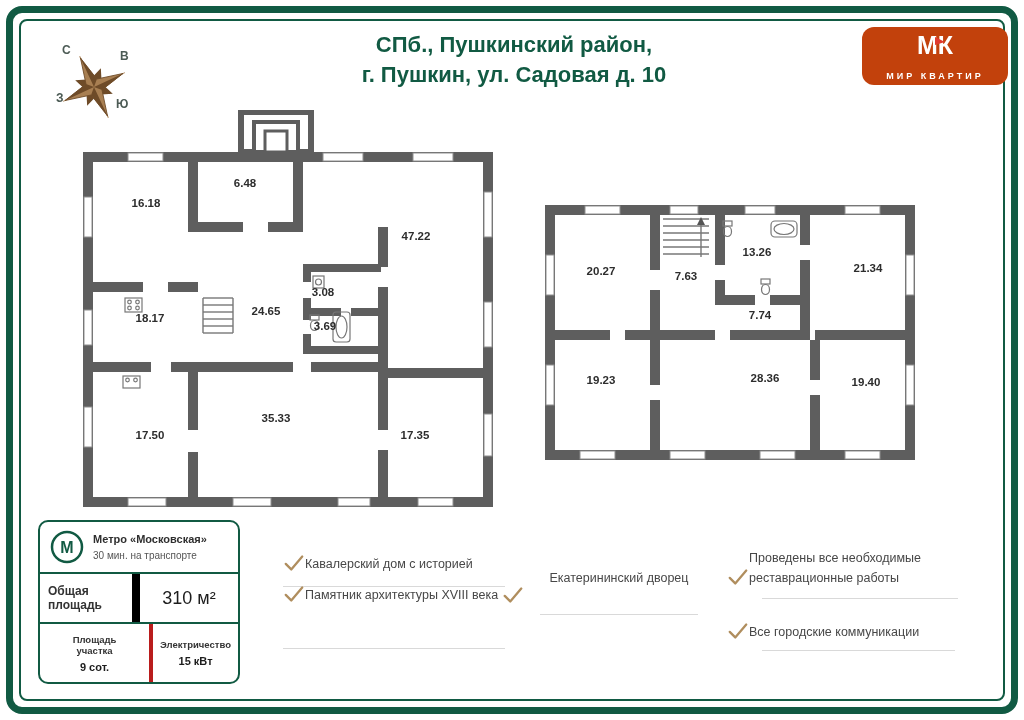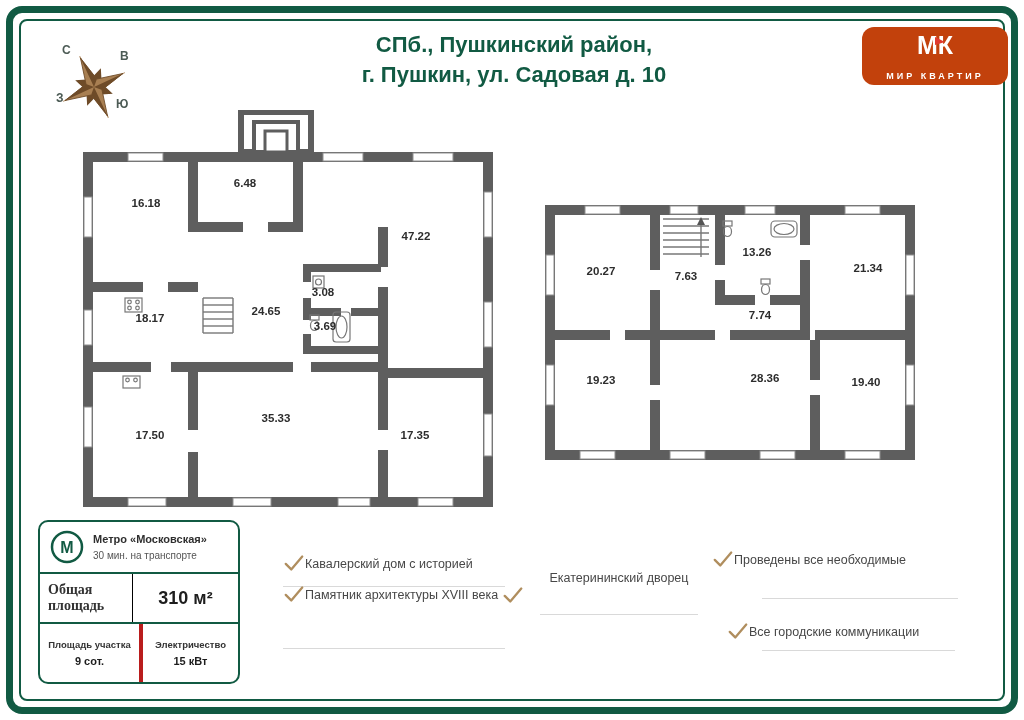--- a/index.html
+++ b/index.html
@@ -23,25 +23,25 @@
   .plan .win{fill:#ffffff;stroke:#8f8f8f;stroke-width:1;}
   .plan .fix{fill:none;stroke:#777;stroke-width:1.2;}
   .plan .stair{stroke:#777;stroke-width:1.4;}
 
   .card{position:absolute;left:38px;top:520px;width:198px;height:160px;border:2px solid #115a43;
         border-radius:10px;display:grid;grid-template-rows:50px 50px 1fr;overflow:hidden;background:#fff;}
   .card-row1{display:flex;align-items:center;gap:9px;padding:0 10px;}
   .metro-name{font-size:11px;font-weight:bold;color:#2f2f2f;}
   .metro-time{font-size:10px;color:#555;margin-top:5px;}
   .card-row2{border-top:2px solid #115a43;display:grid;grid-template-columns:92px 1fr;}
-  .card-row2 .lbl{font-size:14px;color:#333;display:flex;align-items:center;justify-content:center;text-align:left;padding:8px 8px;font-weight:bold;font-family:Liberation Serif, serif;}
-  .card-row2 .val{border-left:1px solid #000000;display:flex;align-items:center;justify-content:center;
-                  font-size:18px;font-weight:bold;color:#1d1d1d;}
+  .card-row2 .lbl{font-size:12px;color:#333;display:flex;align-items:center;justify-content:center;text-align:left;padding:8px 8px;font-weight:bold;}
+  .card-row2 .val{border-left:8px solid #000000;display:flex;align-items:center;justify-content:center;
+                  font-size:18px;font-weight:normal;color:#1d1d1d;}
   .card-row3{border-top:2px solid #115a43;display:grid;grid-template-columns:1fr 1fr;}
-  .cell{display:flex;flex-direction:column;align-items:center;justify-content:center;padding:4px 7px;text-align:center;}
+  .cell{display:flex;flex-direction:column;align-items:center;justify-content:center;padding:4px 7px;text-align:center;margin-left:24px;}
   .cell + .cell{border-left:4px solid #b91c1c;}
   .cell .lbl{font-size:9.5px;color:#333;font-weight:bold;line-height:11px;}
   .cell .val{font-size:11px;font-weight:bold;color:#1d1d1d;margin-top:5px;}
 
   .feat{position:absolute;display:flex;align-items:flex-end;color:#474747;font-size:12.5px;line-height:20px;}
   .check{flex:0 0 auto;}
   .rule{position:absolute;height:1px;background:#d9d9d9;}
   .feat-center{text-align:center;}
 </style>
 </head>
@@ -287,26 +287,27 @@
   <div class="feat" style="left:502px;top:584px">
     <svg class="check" width="22" height="22" viewBox="0 0 24 24">
       <path d="M3 13 L9 19 L21 5" fill="none" stroke="#b08e5e" stroke-width="2.5" stroke-linecap="round" stroke-linejoin="round"></path>
     </svg>
   </div>
   <div class="feat feat-center" style="left:540px;top:568px;width:158px;display:block">
     <div>Екатерининский дворец</div>
   </div>
   <div class="rule" style="left:540px;top:614px;width:158px"></div>
 
-  <div class="feat" style="left:712px;top:548px">
+  <div class="feat" style="left:727px;top:548px">
     <svg class="check" width="22" height="22" viewBox="0 0 24 24">
       <path d="M3 13 L9 19 L21 5" fill="none" stroke="#b08e5e" stroke-width="2.5" stroke-linecap="round" stroke-linejoin="round"></path>
     </svg>
     <div>
       <div>Проведены все необходимые</div>
+      <div>реставрационные работы</div>
     </div>
   </div>
   <div class="rule" style="left:762px;top:598px;width:196px"></div>
 
   <div class="feat" style="left:727px;top:620px">
     <svg class="check" width="22" height="22" viewBox="0 0 24 24">
       <path d="M3 13 L9 19 L21 5" fill="none" stroke="#b08e5e" stroke-width="2.5" stroke-linecap="round" stroke-linejoin="round"></path>
     </svg>
     <div>Все городские коммуникации</div>
   </div>

